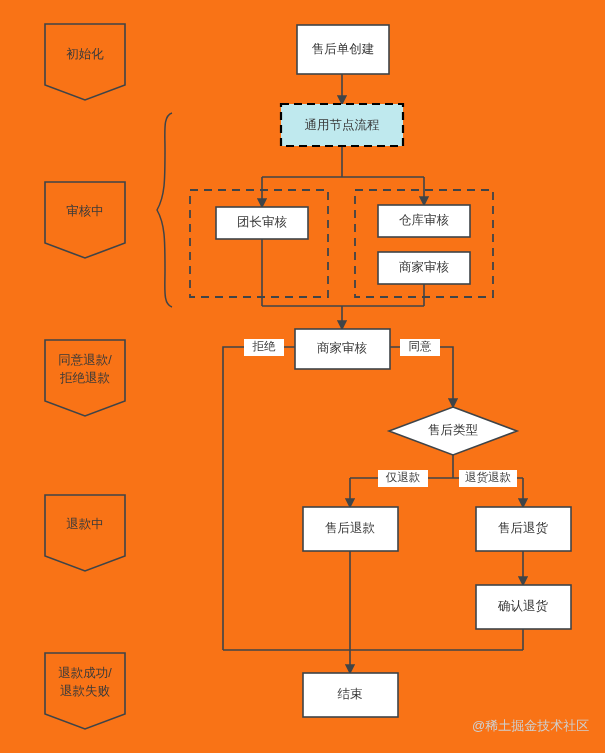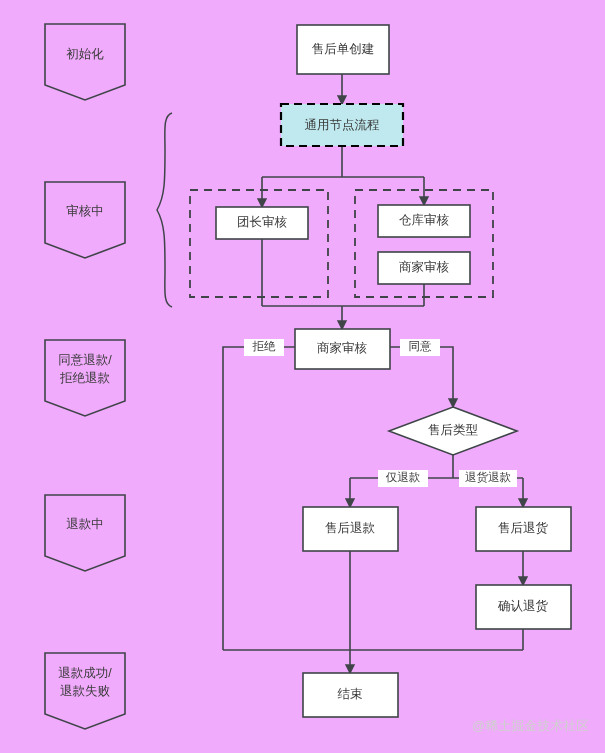--- a/index.html
+++ b/index.html
@@ -4,21 +4,21 @@
 <style>
   html, body {
     margin: 0;
     padding: 0;
     background: #ffffff;
   }
   #canvas {
     position: relative;
     width: 605px;
     height: 753px;
-    background: #f0abfc;
+    background: #f97316;
     font-family: "Liberation Sans", "DejaVu Sans", sans-serif;
     overflow: hidden;
   }
   #flow-svg {
     position: absolute;
     left: 0;
     top: 0;
     width: 605px;
     height: 753px;
   }

